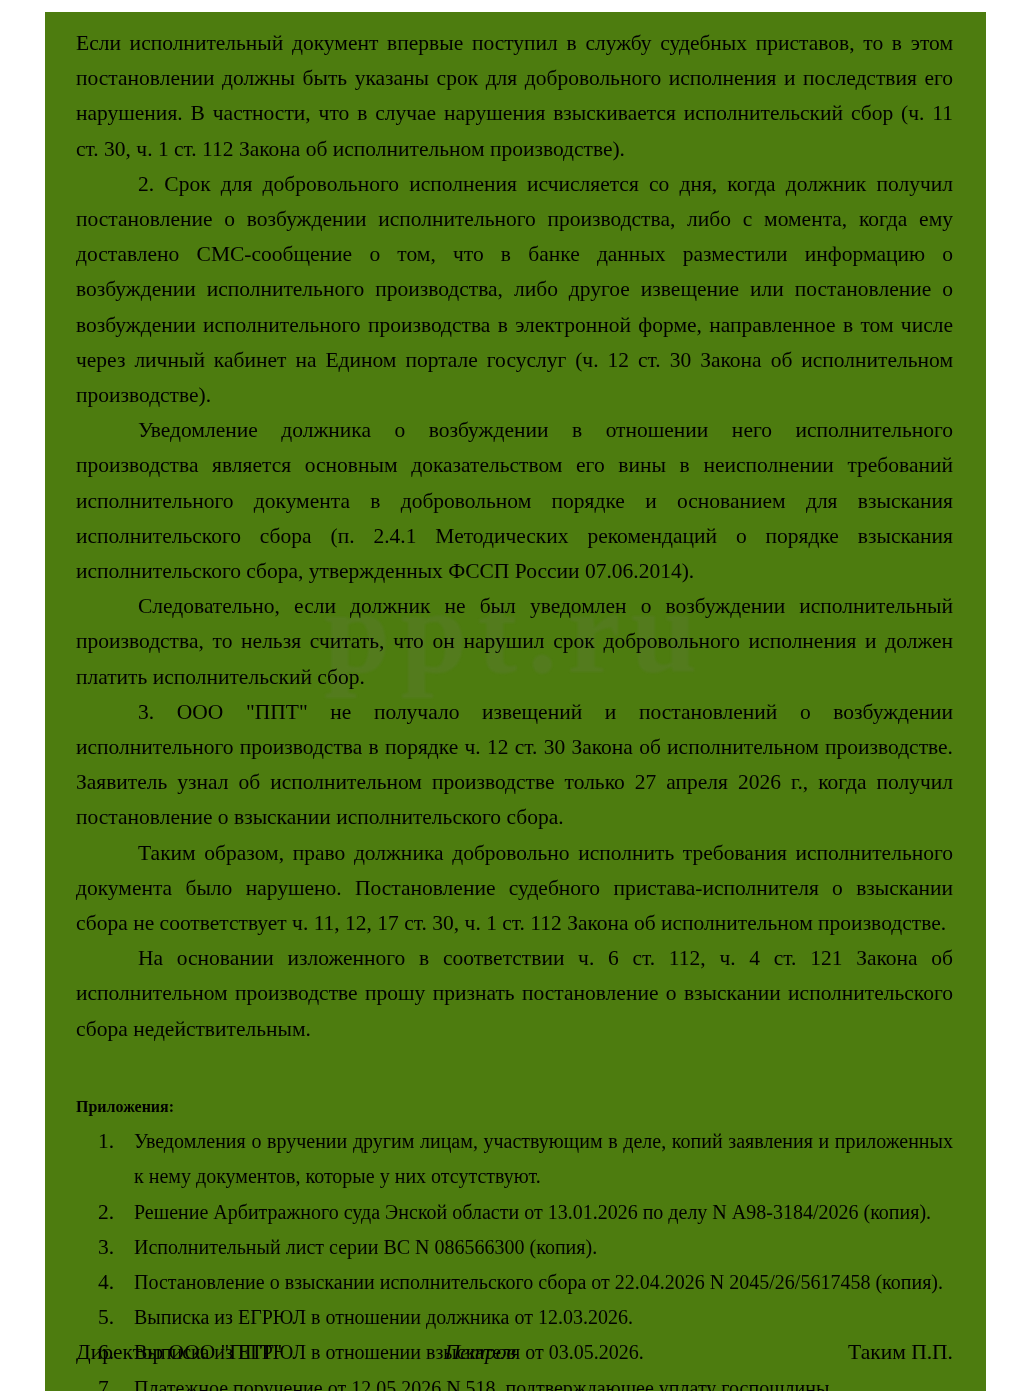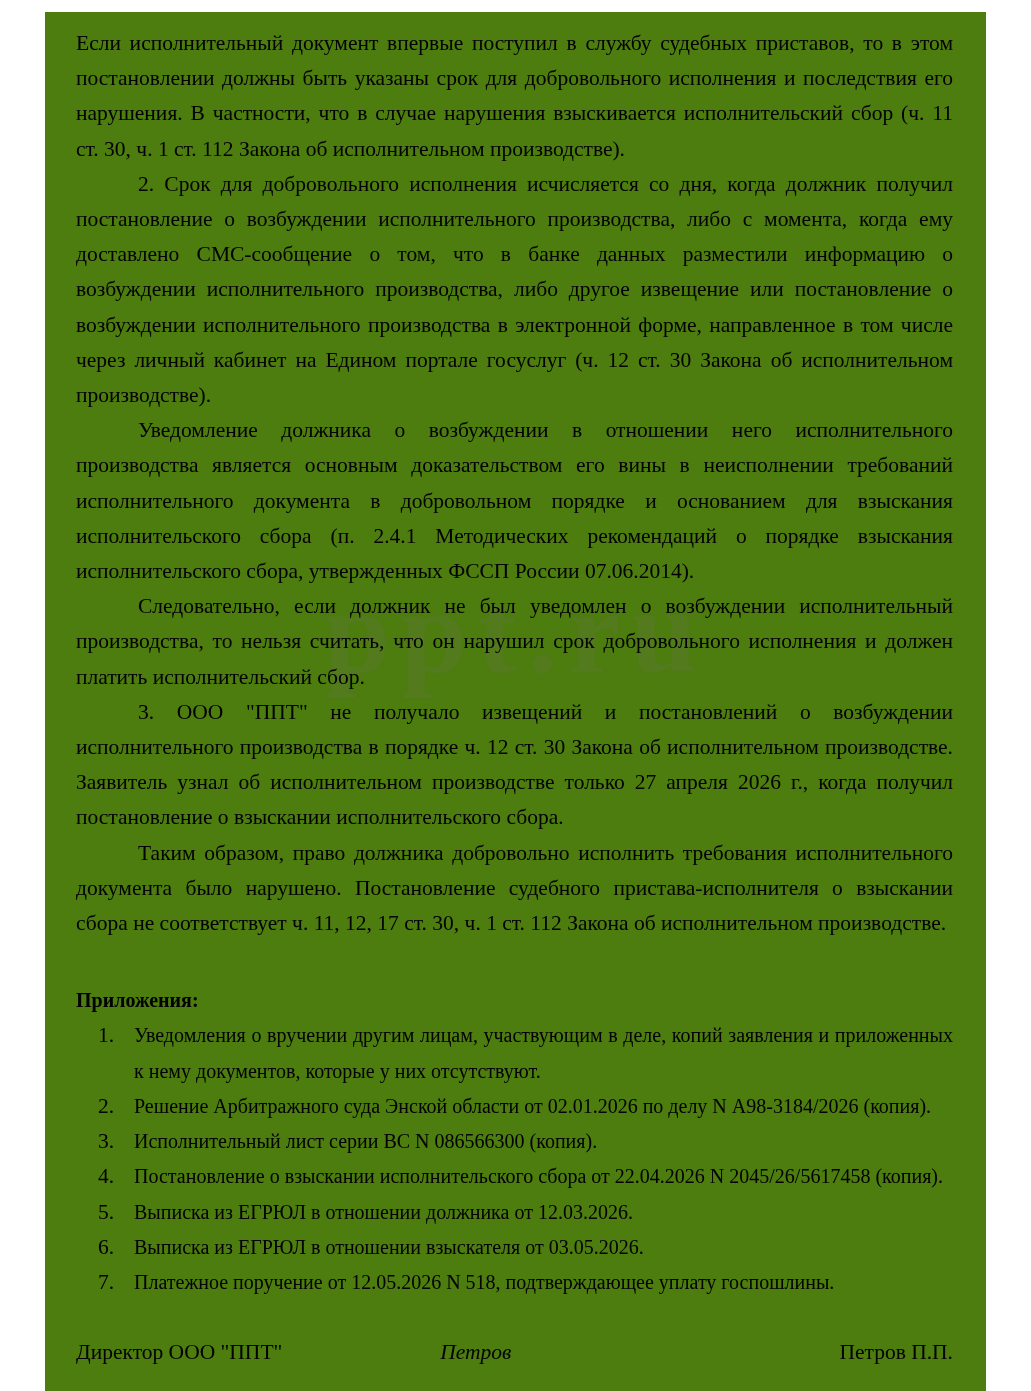--- a/index.html
+++ b/index.html
@@ -57,21 +57,21 @@
     hyphens: none;
   }
   p.indent { text-indent: 62px; }
   p.noindent { text-indent: 0; }
 
   .gap-before { margin-top: 35px; }
 
   
   .attach-title {
     margin: 0;
-    font-size: 20px;
+    font-size: 16px;
     line-height: 35.2px;
     font-weight: 700;
     text-align: left;
   }
   ol.attach-list {
     margin: 0;
     padding: 0 0 0 0;
     list-style: none;
     counter-reset: attachctr;
   }
@@ -138,34 +138,35 @@
     <p class="para indent">2. Срок для добровольного исполнения исчисляется со дня, когда должник получил постановление о возбуждении исполнительного производства, либо с момента, когда ему доставлено СМС-сообщение о том, что в банке данных разместили информацию о возбуждении исполнительного производства, либо другое извещение или постановление о возбуждении исполнительного производства в электронной форме, направленное в том числе через личный кабинет на Едином портале госуслуг (ч. 12 ст. 30 Закона об исполнительном производстве).</p>
 
     <p class="para indent">Уведомление должника о возбуждении в отношении него исполнительного производства является основным доказательством его вины в неисполнении требований исполнительного документа в добровольном порядке и основанием для взыскания исполнительского сбора (п. 2.4.1 Методических рекомендаций о порядке взыскания исполнительского сбора, утвержденных ФССП России 07.06.2014).</p>
 
     <p class="para indent">Следовательно, если должник не был уведомлен о возбуждении исполнительный производства, то нельзя считать, что он нарушил срок добровольного исполнения и должен платить исполнительский сбор.</p>
 
     <p class="para indent">3. ООО "ППТ" не получало извещений и постановлений о возбуждении исполнительного производства в порядке ч. 12 ст. 30 Закона об исполнительном производстве. Заявитель узнал об исполнительном производстве только 27 апреля 2026 г., когда получил постановление о взыскании исполнительского сбора.</p>
 
     <p class="para indent">Таким образом, право должника добровольно исполнить требования исполнительного документа было нарушено. Постановление судебного пристава-исполнителя о взыскании сбора не соответствует ч. 11, 12, 17 ст. 30, ч. 1 ст. 112 Закона об исполнительном производстве.</p>
 
+    <p class="para indent gap-before">На основании изложенного в соответствии ч. 6 ст. 112, ч. 4 ст. 121 Закона об исполнительном производстве прошу признать постановление о взыскании исполнительского сбора недействительным.</p>
 
     <p class="attach-title gap-before" style="margin-top:42px;">Приложения:</p>
 
     <ol class="attach-list">
       <li>Уведомления о вручении другим лицам, участвующим в деле, копий заявления и приложенных к нему документов, которые у них отсутствуют.</li>
-      <li>Решение Арбитражного суда Энской области от 02.01.2026 по делу N А98-3184/2026 (копия).</li>
+      <li>Решение Арбитражного суда Энской области от 13.01.2026 по делу N А98-3184/2026 (копия).</li>
       <li>Исполнительный лист серии ВС N 086566300 (копия).</li>
       <li>Постановление о взыскании исполнительского сбора от 22.04.2026 N 2045/26/5617458 (копия).</li>
       <li>Выписка из ЕГРЮЛ в отношении должника от 12.03.2026.</li>
       <li>Выписка из ЕГРЮЛ в отношении взыскателя от 03.05.2026.</li>
       <li>Платежное поручение от 12.05.2026 N 518, подтверждающее уплату госпошлины.</li>
     </ol>
 
   </div>
 
   <div class="signature-row">
     <span class="sig-position">Директор ООО "ППТ"</span>
     <span class="sig-scrawl">Петров</span>
-    <span class="sig-name">Петров П.П.</span>
+    <span class="sig-name">Таким П.П.</span>
   </div>
 
 </div>
 
 </body></html>

